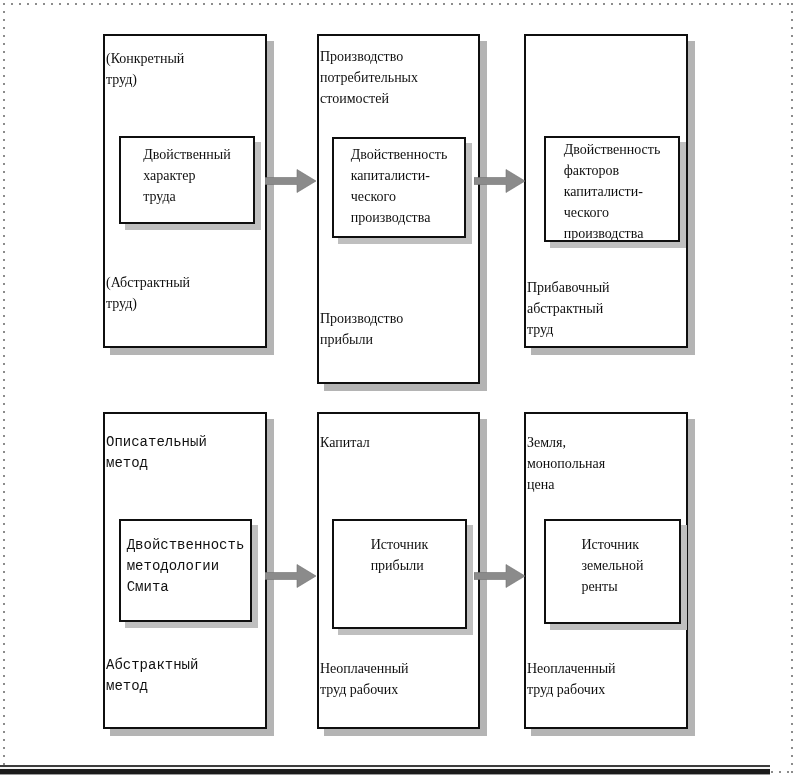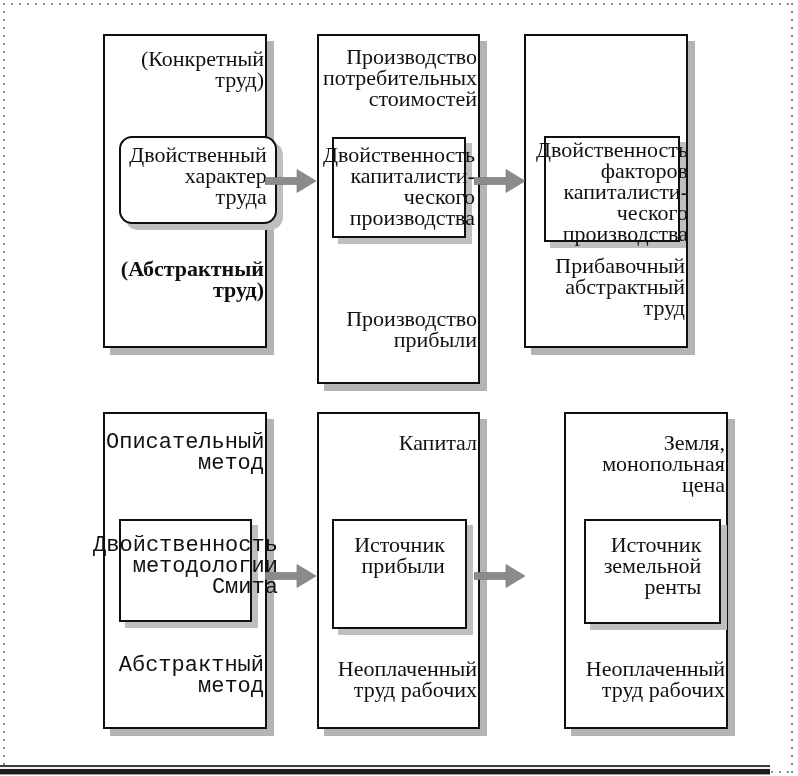--- a/index.html
+++ b/index.html
@@ -32,22 +32,22 @@
   .inner{
     position:absolute;
     background:#ffffff;
     border:2px solid #0f0f0f;
     box-shadow:6px 6px 0 0 #bfbfbf;
     box-sizing:border-box;
     display:flex;justify-content:center;
   }
   .txt{
     white-space:pre-line;
-    text-align:right;
-    font-size:22px;
+    text-align:left;
+    font-size:14px;
     line-height:21px;
     color:#101010;
   }
   .lbl{position:absolute;left:1px;right:1px;}
   .arrow{position:absolute;width:52px;height:26px;}
 
   .bottom-bar{
     position:absolute;
     left:0;bottom:1px;
     width:770px;height:10px;
@@ -64,26 +64,26 @@
 <div id="canvas">
 
   <div class="frame-edge frame-h frame-top"></div>
   <div class="frame-edge frame-h frame-bottom"></div>
   <div class="frame-edge frame-v frame-left"></div>
   <div class="frame-edge frame-v frame-right"></div>
 
   <div class="cell" style="left:103px;top:34px;width:164px;height:314px;">
     <div class="lbl txt" style="top:12px;">(Конкретный
 труд)</div>
-    <div class="inner" style="left:14px;top:100px;width:158px;height:88px;border-radius:13px;">
+    <div class="inner" style="left:14px;top:100px;width:136px;height:88px;">
       <div class="txt" style="padding-top:6px;">Двойственный
 характер
 труда</div>
     </div>
-    <div class="lbl txt" style="bottom:46px;font-weight:bold;">(Абстрактный
+    <div class="lbl txt" style="bottom:32px;">(Абстрактный
 труд)</div>
   </div>
 
   <div class="cell" style="left:317px;top:34px;width:163px;height:350px;">
     <div class="lbl txt" style="top:10px;">Производство
 потребительных
 стоимостей</div>
     <div class="inner" style="left:13px;top:101px;width:134px;height:101px;">
       <div class="txt" style="padding-top:5px;">Двойственность
 капиталисти-
@@ -95,21 +95,21 @@
   </div>
 
   <div class="cell" style="left:524px;top:34px;width:164px;height:314px;">
     <div class="inner" style="left:18px;top:100px;width:136px;height:106px;">
       <div class="txt" style="padding-top:1px;">Двойственность
 факторов
 капиталисти-
 ческого
 производства</div>
     </div>
-    <div class="lbl txt" style="bottom:28px;margin-top:29px;">Прибавочный
+    <div class="lbl txt" style="bottom:6px;margin-top:29px;">Прибавочный
 абстрактный
 труд</div>
   </div>
 
   <div class="cell" style="left:103px;top:412px;width:164px;height:317px;font-family:Liberation Mono, monospace;">
     <div class="lbl txt" style="top:18px;">Описательный
 метод</div>
     <div class="inner" style="left:14px;top:105px;width:133px;height:103px;">
       <div class="txt" style="padding-top:14px;">Двойственность
 методологии
@@ -122,21 +122,21 @@
   <div class="cell" style="left:317px;top:412px;width:163px;height:317px;">
     <div class="lbl txt" style="top:18px;font-family:Liberation Serif, serif;">Капитал</div>
     <div class="inner" style="left:13px;top:105px;width:135px;height:110px;">
       <div class="txt" style="padding-top:13px;">Источник
 прибыли</div>
     </div>
     <div class="lbl txt" style="bottom:27px;">Неоплаченный
 труд рабочих</div>
   </div>
 
-  <div class="cell" style="left:524px;top:412px;width:164px;height:317px;margin-left:40px;">
+  <div class="cell" style="left:524px;top:412px;width:164px;height:317px;">
     <div class="lbl txt" style="top:18px;">Земля,
 монопольная
 цена</div>
     <div class="inner" style="left:18px;top:105px;width:137px;height:105px;">
       <div class="txt" style="padding-top:13px;">Источник
 земельной
 ренты</div>
     </div>
     <div class="lbl txt" style="bottom:27px;">Неоплаченный
 труд рабочих</div>

